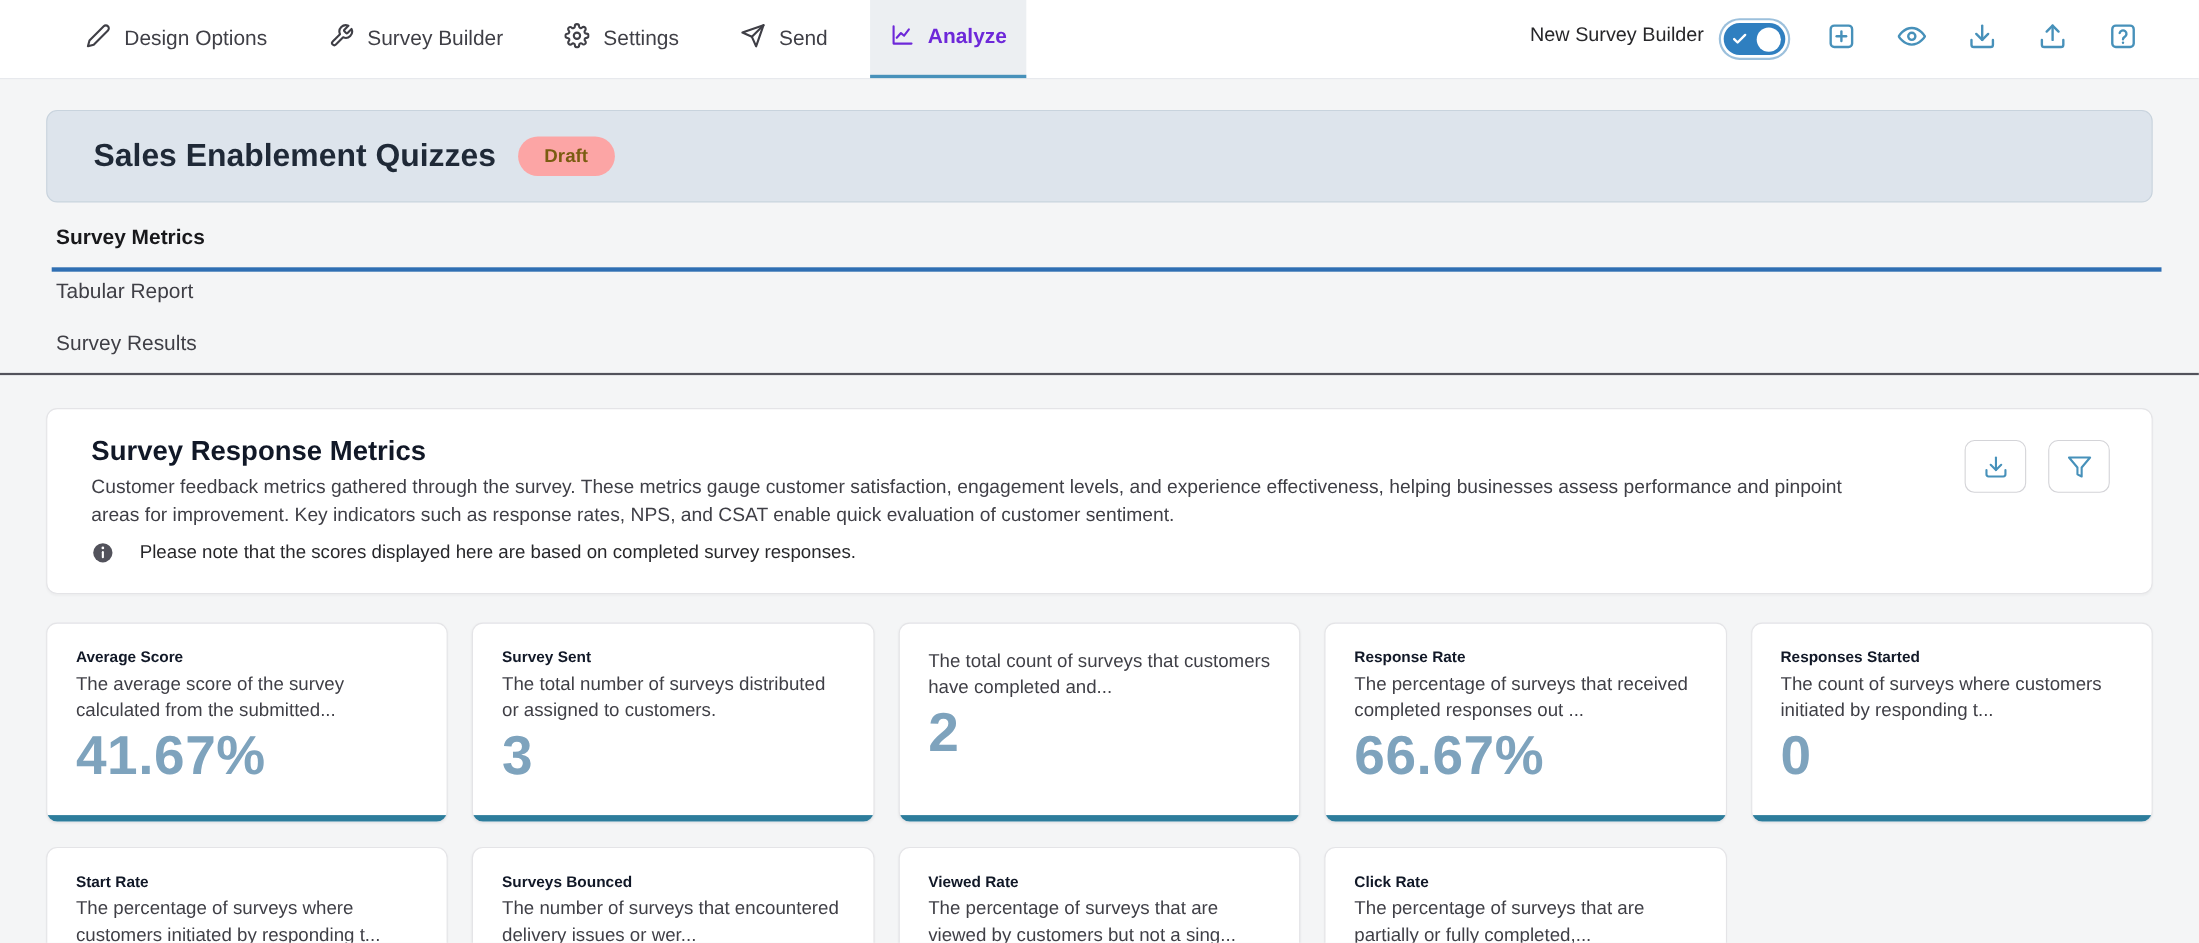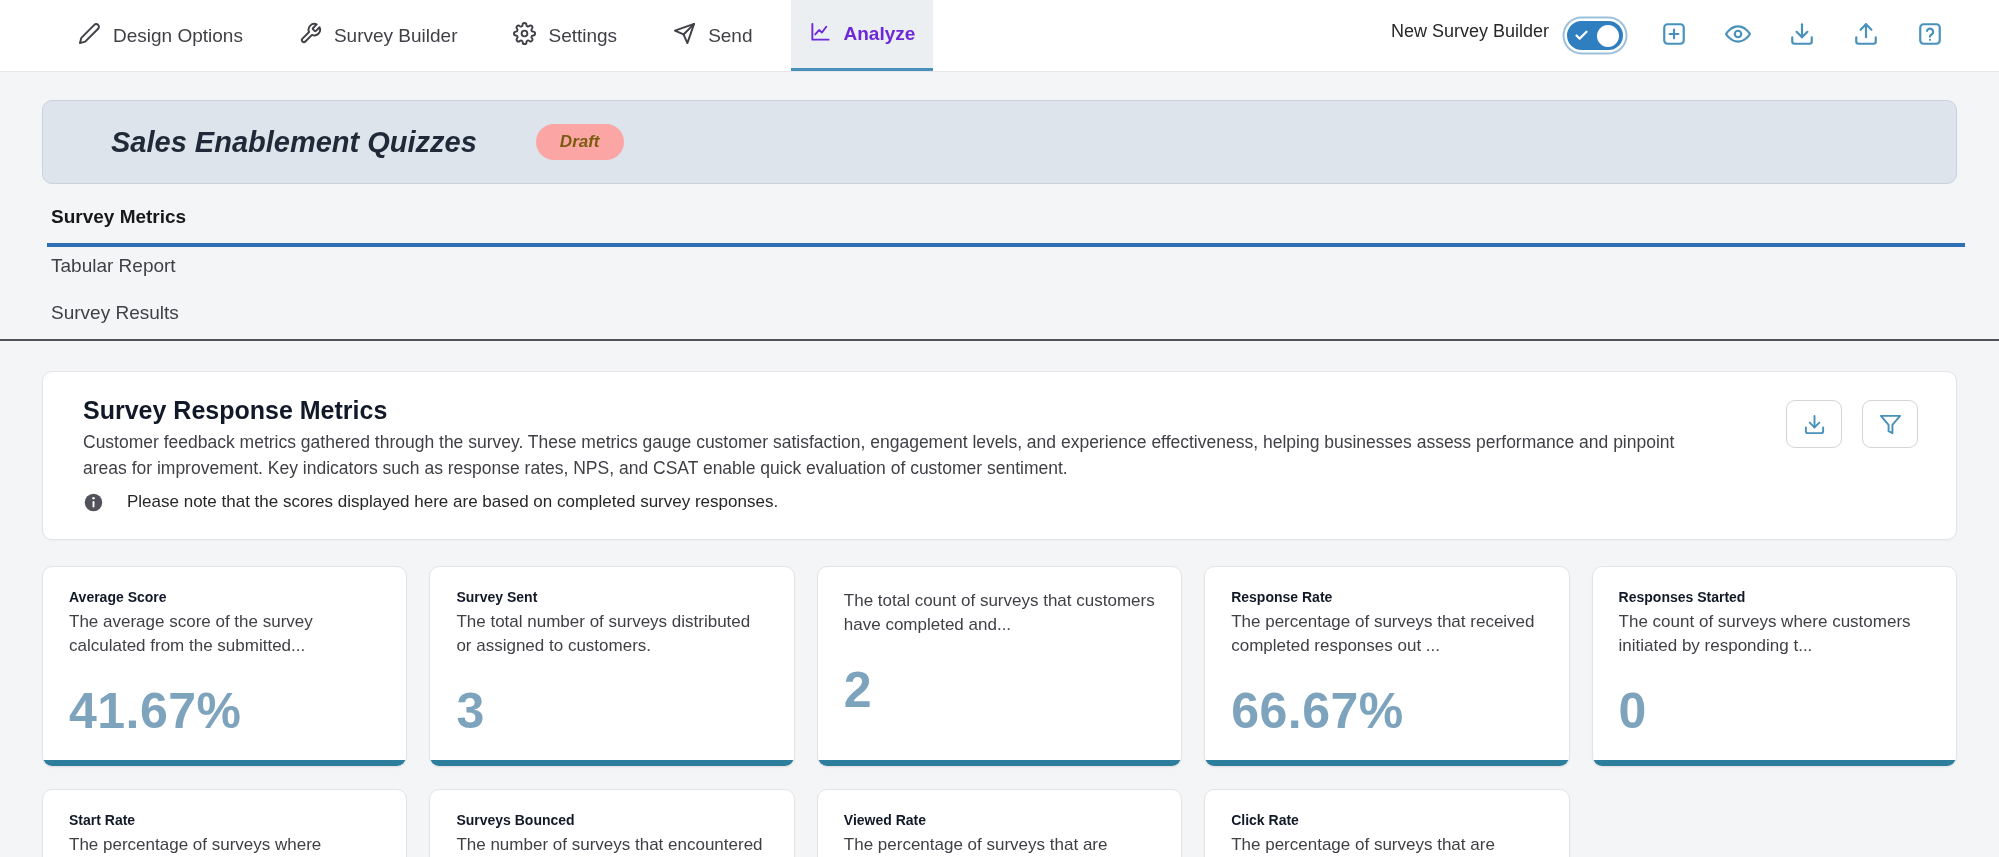--- a/index.html
+++ b/index.html
@@ -20,21 +20,21 @@
   .switch { position:relative; width:56px; height:29px; border-radius:15px; background:#2f7fc0;
             box-shadow:0 0 0 2.5px #ffffff, 0 0 0 4.5px #9cc0dc; cursor:pointer; flex:none; }
   .switch .knob { position:absolute; top:3.5px; right:4px; width:22px; height:22px;
                   border-radius:50%; background:#ffffff; }
   .switch svg { position:absolute; left:7px; top:7px; width:15px; height:15px; }
   .action-icons { display:flex; align-items:center; gap:38px; color:#4791ba; }
   .action-icons svg { width:26px; height:26px; cursor:pointer; }
 
   
   .banner { margin:28px 42px 0; height:84px; background:#dde4ec; border:1px solid #c8d3dd;
-            border-radius:10px; display:flex; align-items:center; gap:59px; padding:0 68px;font-style:italic; }
+            border-radius:10px; display:flex; align-items:center; gap:20px; padding:0 42px; }
   .banner-title { font-size:29px; font-weight:700; color:#1f2937; }
   .badge { background:#fca5a5; color:#7a5c10; font-weight:700; font-size:17px;
            padding:8px 24px; border-radius:18px; }
 
   
   .subtabs { margin-top:12px; padding-left:47px; display:flex; border-bottom:2px solid #52525b;flex-direction:column; }
   .subtab { padding:10px 4px 15px; margin-right:34px; font-size:19px; color:#3f3f46;
             cursor:pointer; white-space:nowrap; }
   .subtab.active { color:#18181b; font-weight:700; border-bottom:4px solid #2f6fb3; margin-bottom:-2px; }
 
@@ -50,21 +50,21 @@
               display:flex; align-items:center; justify-content:center; color:#4791ba; cursor:pointer; }
   .icon-btn svg { width:23px; height:23px; }
 
   
   .cards-grid { margin:26px 42px 0; display:grid; grid-template-columns:repeat(5,1fr); gap:22px; }
   .metric-card { position:relative; background:#ffffff; border:1px solid #e4e4e7; border-radius:10px;
                  padding:22px 26px 26px; min-height:182px; overflow:hidden;
                  box-shadow:0 1px 2px rgba(0,0,0,0.04); }
   .mc-title { font-size:14px; font-weight:700; color:#111827; margin-bottom:5px; }
   .mc-desc { font-size:17px; line-height:1.42; color:#3f3f46; max-height:2.9em; overflow:hidden; }
-  .mc-value { font-size:50px; font-weight:700; margin-top:24px; letter-spacing:0.5px; }
+  .mc-value { font-size:50px; font-weight:700; margin-top:0; letter-spacing:0.5px; }
   .mc-accent { position:absolute; left:0; right:0; bottom:0; height:6px; }
 </style>
 </head>
 <body>
 
 <div class="topnav">
   <div class="nav-left">
 
     <div class="nav-item">
       <span>

